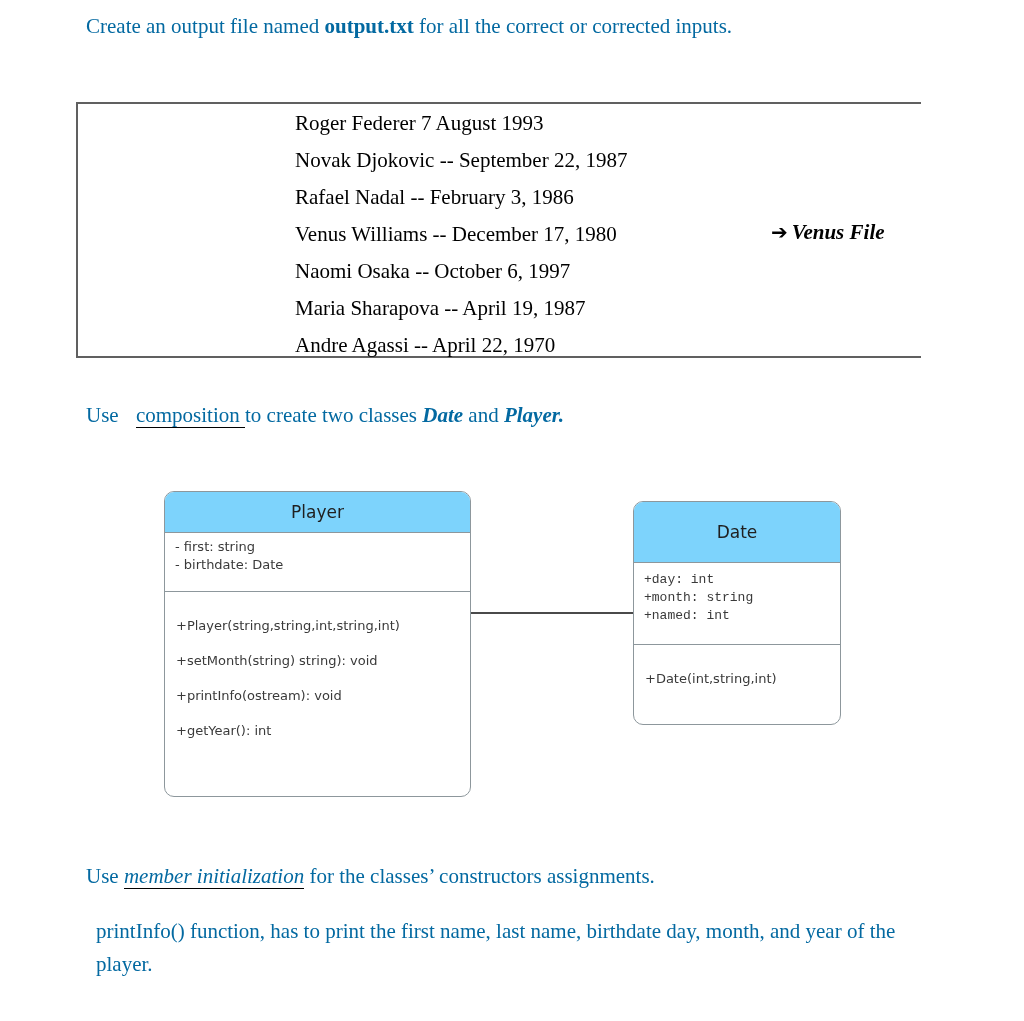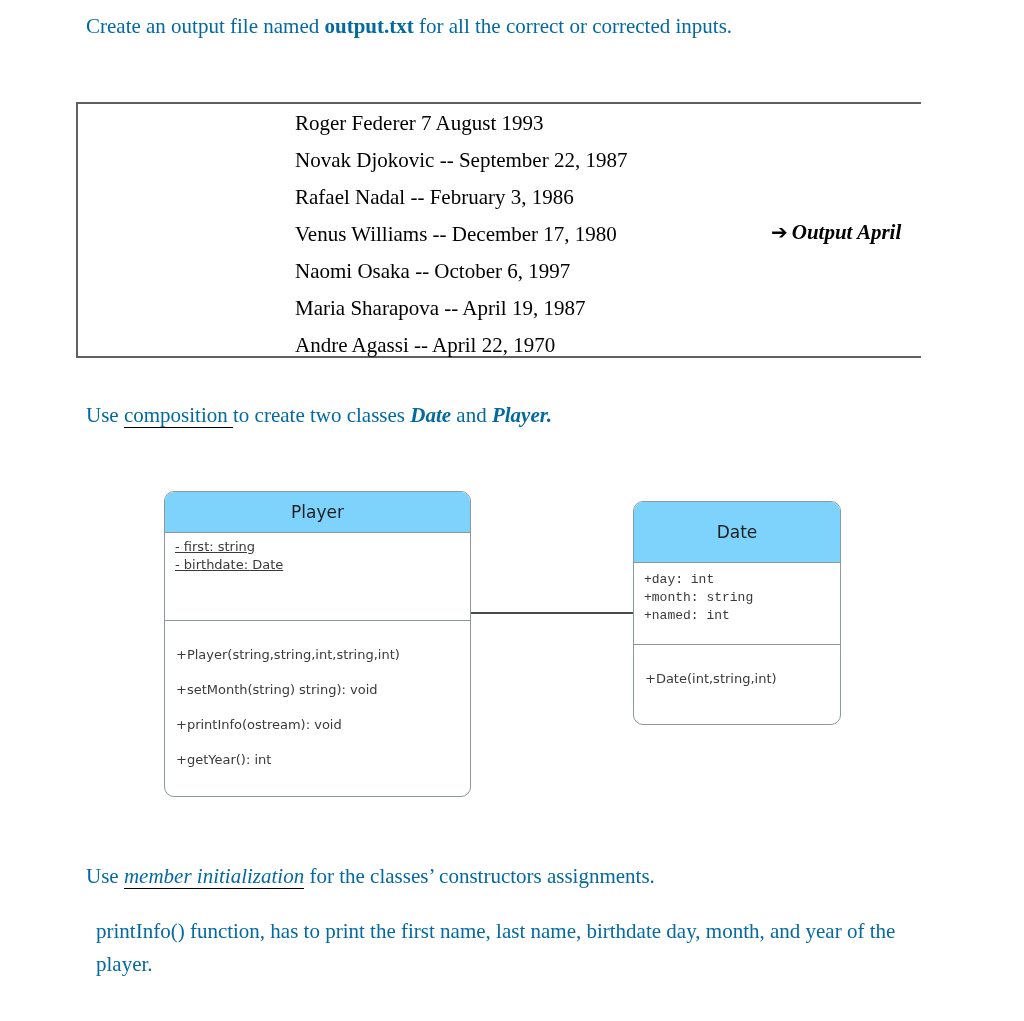--- a/index.html
+++ b/index.html
@@ -13,21 +13,21 @@
   }
   .para {
     position: absolute;
     font-size: 21px;
     line-height: 28px;
     color: #0369a1;
     white-space: nowrap;
   }
   .bold { font-weight: bold; }
   .bolditalic { font-weight: bold; font-style: italic; }
-  .underline { border-bottom: 1.5px solid #000; }
+  .underline { border-bottom: 1.5px solid #000; margin-left: 12px; }
   .italic-underline { font-style: italic; border-bottom: 1.5px solid #000; }
 
   
   .input-box {
     position: absolute;
     left: 76px; top: 102px;
     width: 845px; height: 256px;
     border-top: 2px solid #606060;
     border-left: 2px solid #606060;
     border-bottom: 2px solid #606060;
@@ -82,21 +82,21 @@
     color: #1f1f1f;
   }
   .cls-player .cls-header { height: 41px; }
   .cls-date   .cls-header { height: 61px; }
   .cls-attrs {
     border-bottom: 1.5px solid #8d979c;
     padding: 5px 0 0 10px;
     font-size: 13px;
     line-height: 18px;
   }
-  .cls-player .cls-attrs { height: 88px; text-decoration: underline; }
+  .cls-player .cls-attrs { height: 59px; }
   .cls-date   .cls-attrs { height: 82px; padding-top: 8px; font-family: Liberation Mono, monospace; }
   .cls-methods { padding: 16px 0 0 11px; font-size: 13px; }
   .cls-player .cls-methods div { line-height: 35px; white-space: nowrap; }
   .cls-date   .cls-methods { padding-top: 24px; }
   .cls-date   .cls-methods div { line-height: 19px; white-space: nowrap; }
   .connector {
     position: absolute;
     left: 471px; top: 612px;
     width: 162px; height: 0;
     border-top: 2px solid #4a4a4a;
@@ -116,21 +116,21 @@
   <div class="player-list">
     <div class="player-line">Roger Federer 7 August 1993</div>
     <div class="player-line">Novak Djokovic -- September 22, 1987</div>
     <div class="player-line">Rafael Nadal -- February 3, 1986</div>
     <div class="player-line">Venus Williams -- December 17, 1980</div>
     <div class="player-line">Naomi Osaka -- October 6, 1997</div>
     <div class="player-line">Maria Sharapova -- April 19, 1987</div>
     <div class="player-line">Andre Agassi -- April 22, 1970</div>
   </div>
   <div class="output-file">
-    <span class="arrow">➔</span><span class="of-label">Output April</span>
+    <span class="arrow">➔</span><span class="of-label">Venus File</span>
   </div>
 </div>
 
 <p class="para p2"><span>Use </span><span class="underline">composition </span><span>to create two classes </span><span class="bolditalic">Date</span><span> and </span><span class="bolditalic">Player.</span></p>
 
 <div class="connector"></div>
 
 <div class="uml-class cls-player">
   <div class="cls-header">
     <span>Player</span>

